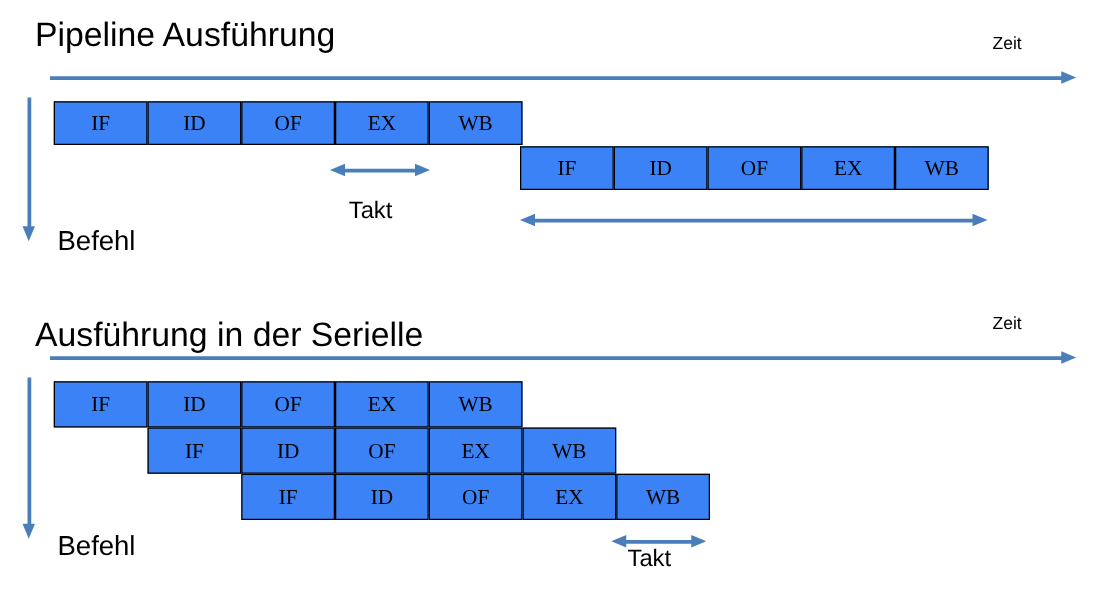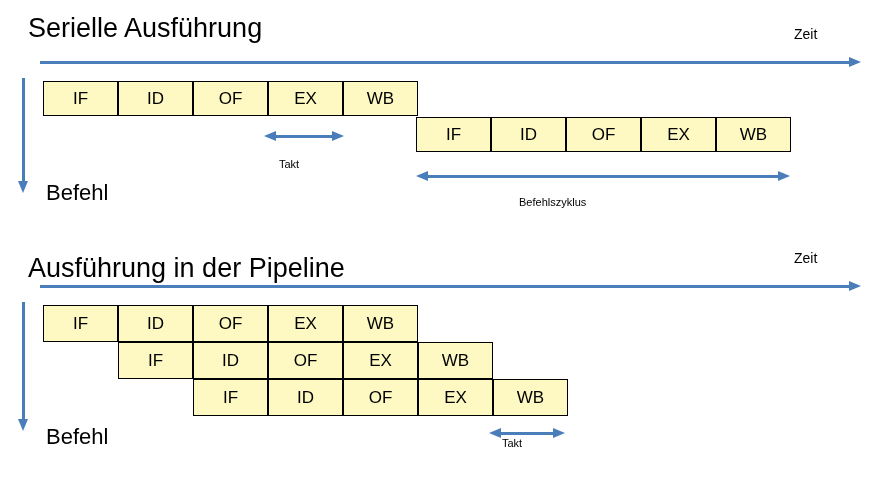--- a/index.html
+++ b/index.html
@@ -76,28 +76,29 @@
   .befehl {
     position: absolute;
     font-size: 22px;
     white-space: nowrap;
   }
   .befehl-serial { left: 46px; top: 180px; }
 
   
   .cell {
     position: absolute;
-    background: #fef9c3;
+    background: #3b82f6;
     border: 1.6px solid #000000;
     box-sizing: border-box;
     font-size: 17px;
     display: flex;
     align-items: center;
     justify-content: center;
     line-height: 1;
+    font-family: Liberation Serif, serif;
   }
 
   
   .dbl {
     position: absolute;
     height: 2.6px;
     background: #4a7ebb;
   }
   .dbl::before {
     content: "";
@@ -117,32 +118,32 @@
     width: 0; height: 0;
     border-left: 12px solid #4a7ebb;
     border-top: 5.2px solid transparent;
     border-bottom: 5.2px solid transparent;
   }
   .dbl-takt-serial { left: 275px; top: 135px; width: 58px; }
   .dbl-cycle       { left: 427px; top: 175px; width: 352px; }
 
   .measure-label {
     position: absolute;
-    font-size: 11px;
+    font-size: 19px;
     white-space: nowrap;
   }
   .lbl-takt-serial { left: 279px; top: 158px; }
   .lbl-cycle       { left: 519px; top: 196px; }
 </style>
 </head>
 <body>
 
 <div class="section sec-serial">
 
-  <div class="title title-serial">Serielle Ausführung</div>
+  <div class="title title-serial">Pipeline Ausführung</div>
 
   <div class="axis axis-serial"></div>
   <div class="zeit zeit-serial">Zeit</div>
 
   <div class="vaxis vaxis-serial"></div>
   <div class="befehl befehl-serial">Befehl</div>
 
   <div class="cell" style="left:43px;  top:81px;  width:75px; height:35px;">IF</div>
   <div class="cell" style="left:118px; top:81px;  width:75px; height:35px;">ID</div>
   <div class="cell" style="left:193px; top:81px;  width:75px; height:35px;">OF</div>
@@ -152,26 +153,25 @@
   <div class="cell" style="left:416px; top:117px; width:75px; height:35px;">IF</div>
   <div class="cell" style="left:491px; top:117px; width:75px; height:35px;">ID</div>
   <div class="cell" style="left:566px; top:117px; width:75px; height:35px;">OF</div>
   <div class="cell" style="left:641px; top:117px; width:75px; height:35px;">EX</div>
   <div class="cell" style="left:716px; top:117px; width:75px; height:35px;">WB</div>
 
   <div class="dbl dbl-takt-serial"></div>
   <div class="measure-label lbl-takt-serial">Takt</div>
 
   <div class="dbl dbl-cycle"></div>
-  <div class="measure-label lbl-cycle">Befehlszyklus</div>
 </div>
 
 <div class="section sec-pipe">
 
-  <div class="title title-pipe" style="top:13px;">Ausführung in der Pipeline</div>
+  <div class="title title-pipe" style="top:13px;">Ausführung in der Serielle</div>
 
   <div class="axis" style="left:40px; top:45px; width:810px;"></div>
   <div class="zeit" style="left:794px; top:10px;">Zeit</div>
 
   <div class="vaxis" style="left:22px; top:62px; height:118px;"></div>
   <div class="befehl" style="left:46px; top:184px;">Befehl</div>
 
   <div class="cell" style="left:43px;  top:65px;  width:75px; height:37px;">IF</div>
   <div class="cell" style="left:118px; top:65px;  width:75px; height:37px;">ID</div>
   <div class="cell" style="left:193px; top:65px;  width:75px; height:37px;">OF</div>

